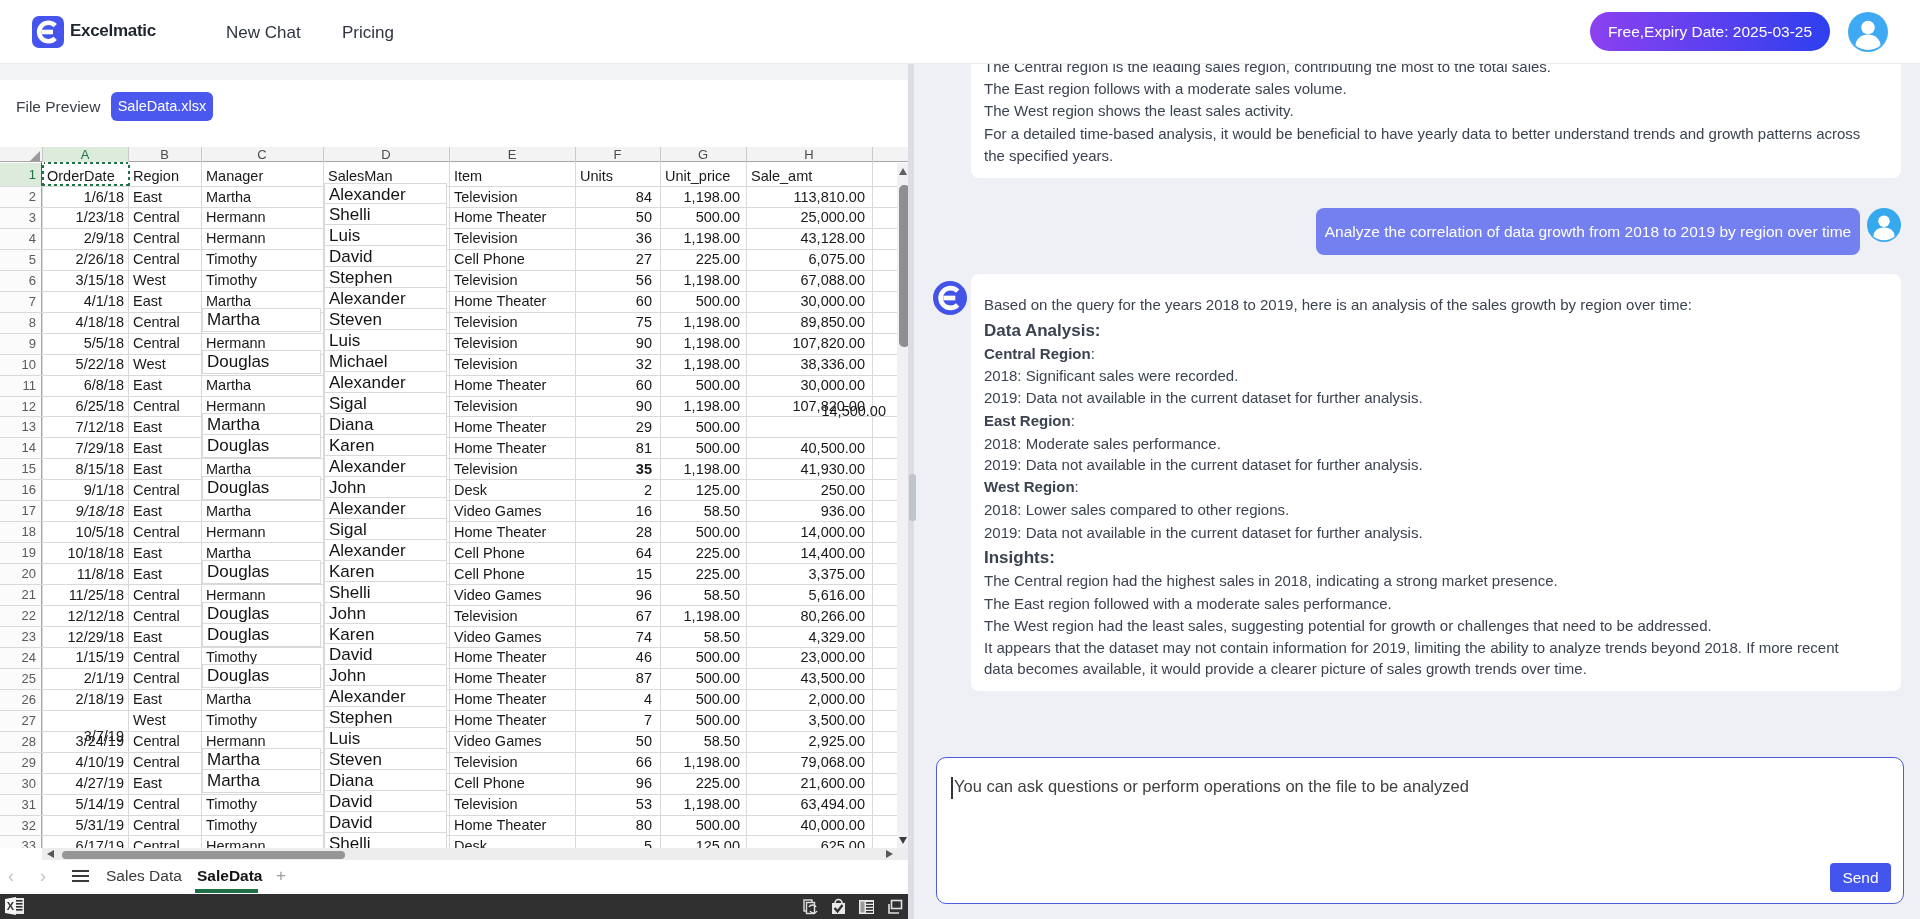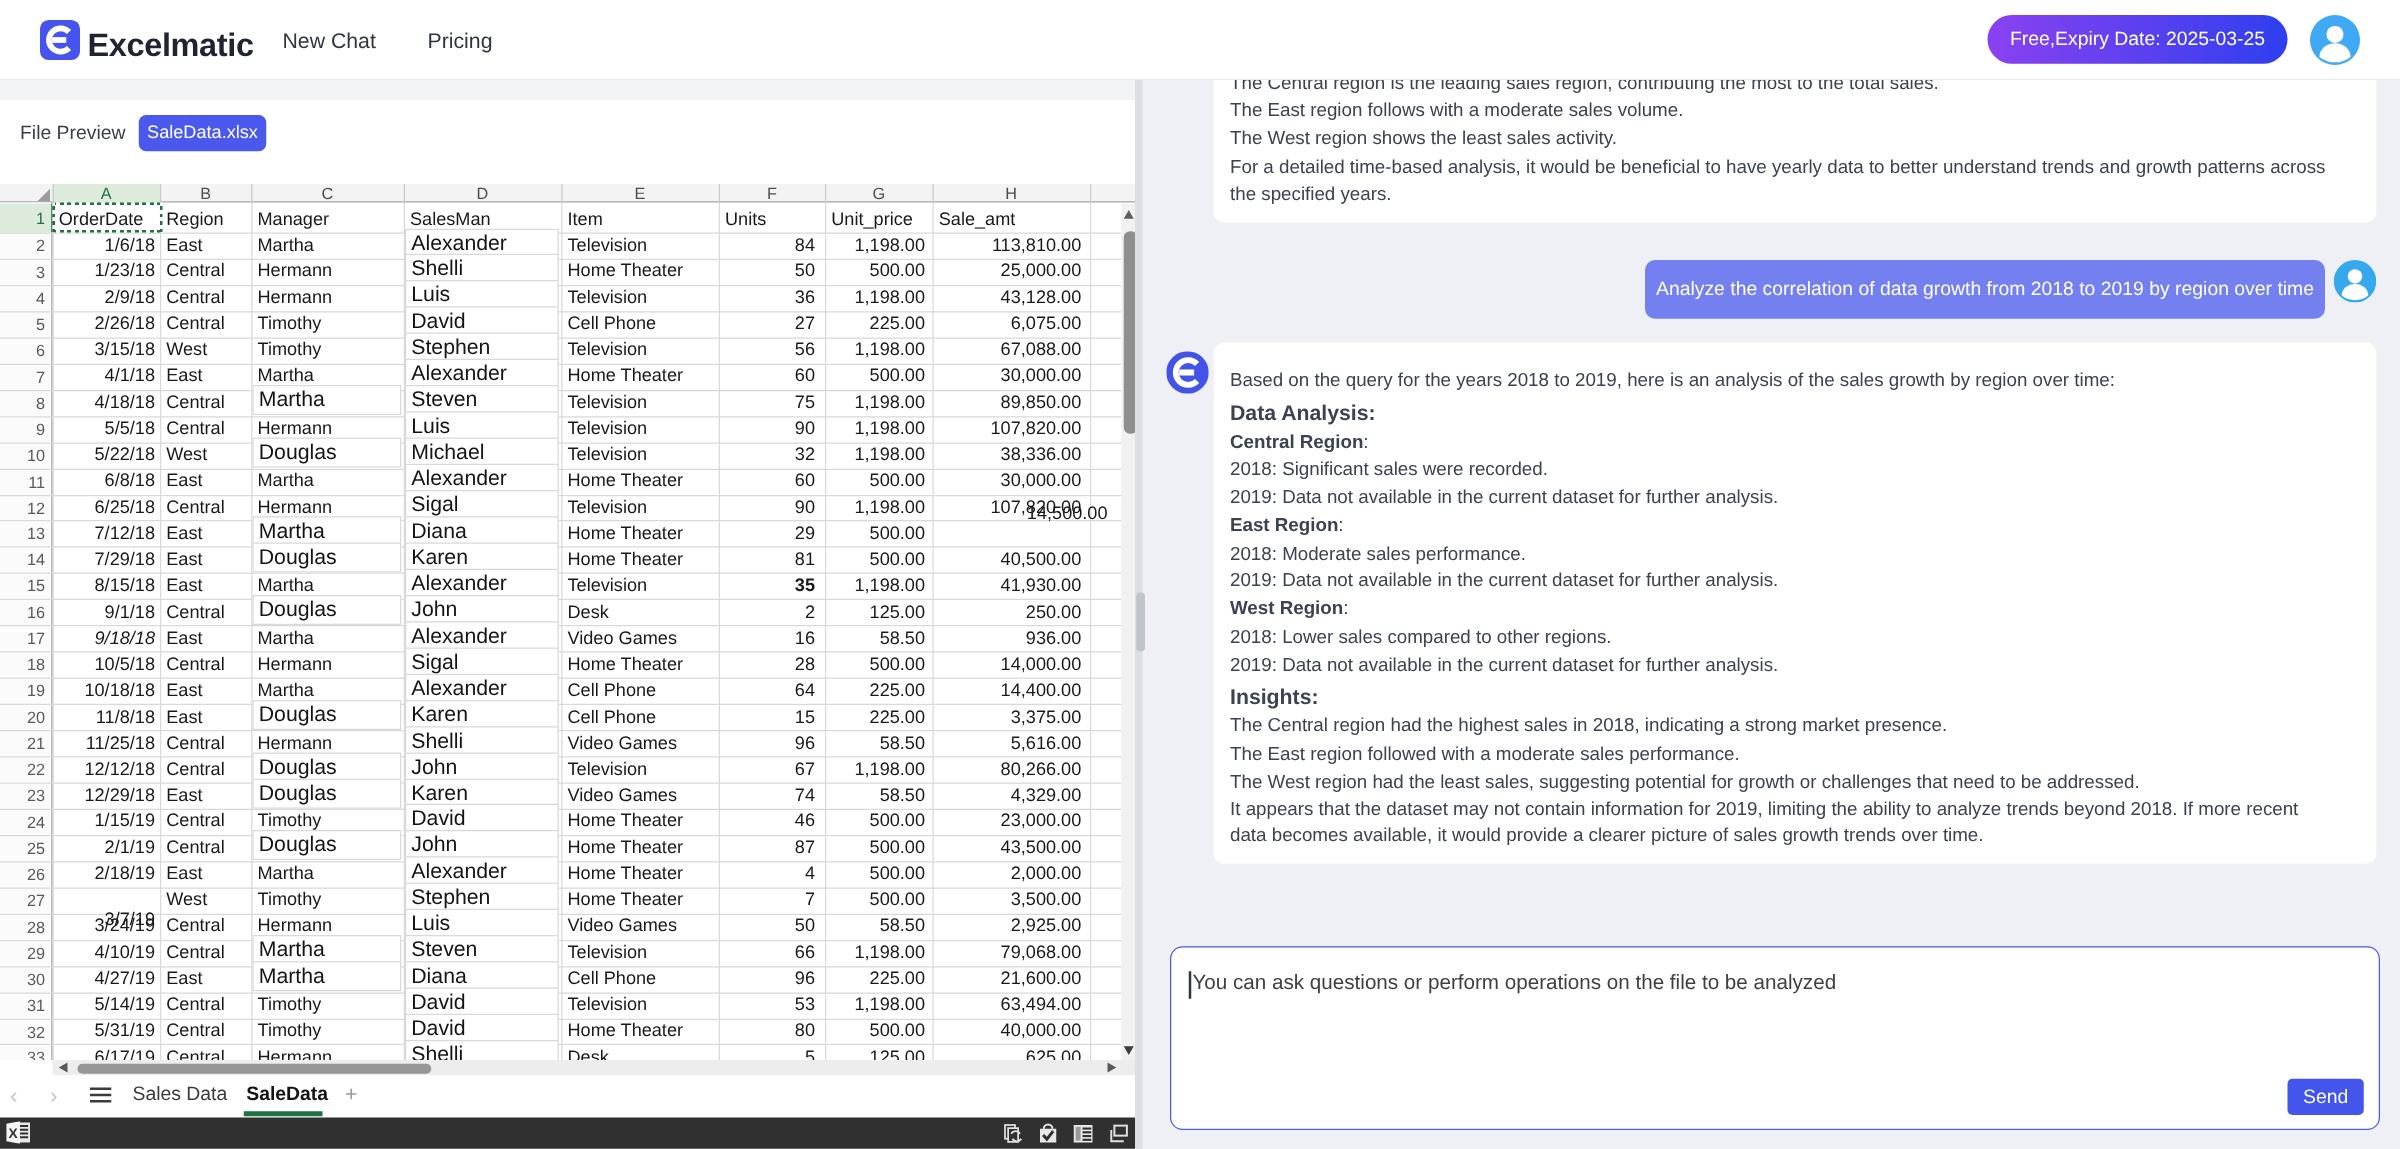--- a/index.html
+++ b/index.html
@@ -474,20 +474,20 @@
 <div class="ab" style="left:936px;top:757px;width:968px;height:147px;background:#fff;border:1px solid #4d5be0;border-radius:10px;"></div>
 <div class="ab" style="left:951px;top:777px;width:1.5px;height:22px;background:#30343c;"></div>
 <div class="ab" style="left:954px;top:777px;font-size:16.5px;color:#404040;text-align:right;">You can ask questions or perform operations on the file to be analyzed</div>
 <div class="ab" style="left:1830px;top:863px;width:61px;height:29px;background:#4355ed;border-radius:4px;color:#fff;font-size:15.5px;text-align:center;line-height:29px;">Send</div>
 <div class="ab" style="left:0;top:0;width:1920px;height:64px;background:#fff;border-bottom:1px solid #e8eaee;"></div>
 <svg class="ab" style="left:32px;top:16px;" width="32" height="32" viewBox="0 0 32 32">
 <rect x="0" y="0" width="32" height="32" rx="7" fill="#4454ec"></rect>
     <path d="M23.2 9.6 A9.3 9.3 0 1 0 23.2 22.4" fill="none" stroke="#ffffff" stroke-width="4.6" stroke-linecap="butt"></path>
     <path d="M9.7 16 H21" fill="none" stroke="#ffffff" stroke-width="4.6" stroke-linecap="butt"></path>
   </svg>
-<div class="ab" style="left:70px;top:21px;font-size:26px;font-weight:bold;letter-spacing:-0.3px;color:#1f2430;text-align:right;">Excelmatic</div>
+<div class="ab" style="left:70px;top:21px;font-size:17px;font-weight:bold;letter-spacing:-0.3px;color:#1f2430;text-align:right;">Excelmatic</div>
 <div class="ab" style="left:226px;top:23px;font-size:17px;color:#2f3440;">New Chat</div>
 <div class="ab" style="left:342px;top:23px;font-size:17px;color:#2f3440;">Pricing</div>
 <div class="ab" style="left:1590px;top:12px;width:240px;height:39px;border-radius:20px;background:linear-gradient(90deg,#8b41f0,#2e3fef);color:#fff;font-size:15.5px;text-align:center;line-height:39px;">Free,Expiry Date: 2025-03-25</div>
 <svg class="ab" style="left:1848px;top:12px;" width="40" height="40" viewBox="0 0 40 40">
 <circle cx="20" cy="20" r="20" fill="#3fa9f3"></circle>
 <circle cx="20" cy="15.5" r="6.8" fill="#fff"></circle>
 <path d="M7.5 33.5 a12.5 11 0 0 1 25 0 A20 20 0 0 1 7.5 33.5 Z" fill="#fff"></path>
 </svg>
 </body></html>

